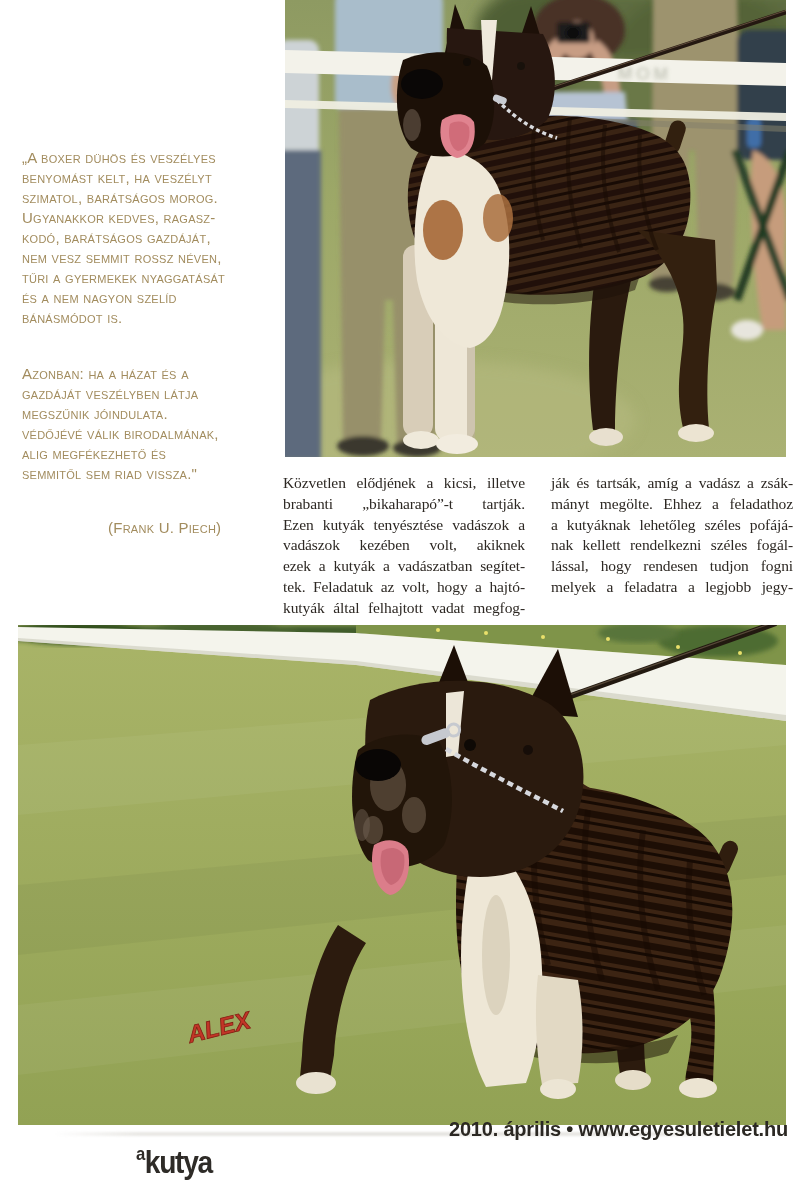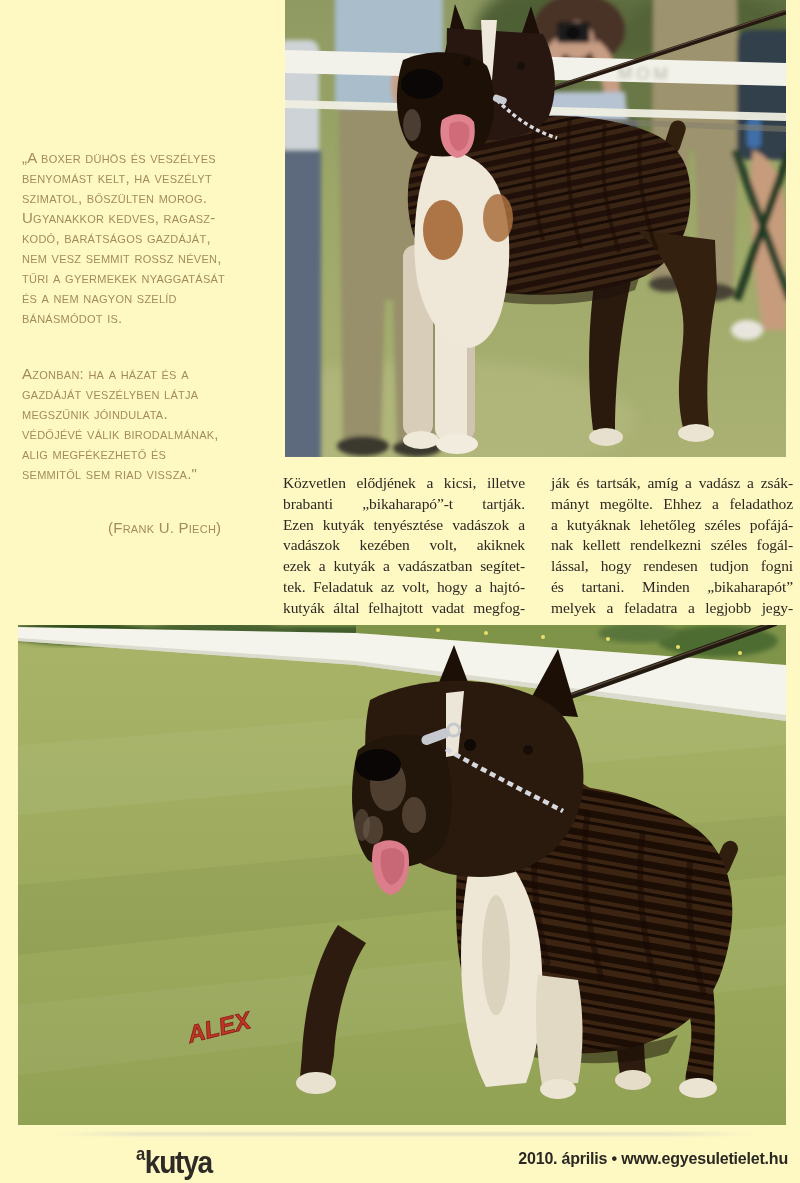--- a/index.html
+++ b/index.html
@@ -1,16 +1,16 @@
 <!DOCTYPE html>
 <html><head>
 <meta charset="utf-8">
 <style>
   html,body{margin:0;padding:0;background:#e8e6e0;}
-  .page{position:relative;width:800px;height:1183px;background:#fef9c3;overflow:hidden;
+  .page{position:relative;width:800px;height:1183px;background:#ffffff;overflow:hidden;
         font-family:"Liberation Serif",serif;}
   
   .photo-top{position:absolute;left:285px;top:0;width:501px;height:457px;display:block;}
   
   .quote{position:absolute;left:22px;top:148px;width:252px;
          font-family:"Liberation Sans",sans-serif;font-variant:small-caps;
          font-size:15px;line-height:20px;letter-spacing:.25px;}
   .q2{margin-top:36px;}
   .q-attr{margin-top:34px;padding-left:86px;font-size:15px;}
   .qline{white-space:nowrap;}
@@ -23,22 +23,22 @@
   .photo-bottom{position:absolute;left:18px;top:625px;width:768px;height:500px;display:block;}
   
   .streak{position:absolute;left:55px;top:1132px;width:700px;height:4px;opacity:.45;filter:blur(1px);
           background:linear-gradient(90deg,transparent,#cfccc5 12%,#c6c3bb 50%,#cfccc5 88%,transparent);}
   
   .page-num{position:absolute;left:38px;top:1200px;font-size:27px;font-weight:700;color:#252320;}
   .logo{position:absolute;left:136px;top:1143px;font-family:"Liberation Sans",sans-serif;
         font-weight:700;color:#2e2b27;transform:scaleX(.88);transform-origin:left top;white-space:nowrap;}
   .logo-a{font-size:19px;vertical-align:13px;letter-spacing:-.5px;}
   .logo-k{font-size:32px;letter-spacing:-1.5px;}
-  .footer-right{position:absolute;right:12px;top:1150px;font-family:"Liberation Sans",sans-serif;
-        font-weight:700;font-size:16px;letter-spacing:-.2px;color:#2b2823;white-space:nowrap;}
+  .footer-right{position:absolute;right:12px;top:1118px;font-family:"Liberation Sans",sans-serif;
+        font-weight:700;font-size:20px;letter-spacing:-.2px;color:#2b2823;white-space:nowrap;}
 </style>
 </head>
 <body>
 
 <div class="page">
 
   <svg class="photo-top" viewBox="0 0 501 457" preserveAspectRatio="none">
     <defs>
       <linearGradient id="gt" x1="0" y1="0" x2="0" y2="1">
         <stop offset="0" stop-color="#8e9a62"></stop>
@@ -154,21 +154,21 @@
         <path d="M212 100 C232 120 252 132 272 138" stroke="#d9dade" stroke-width="3.5" fill="none" stroke-dasharray="4 3"></path>
         <rect x="208" y="96" width="14" height="7" rx="3" fill="#c9ccd2" transform="rotate(20 215 99)"></rect>
       </g>
     </g>
   </svg>
 
   <div class="quote" style="color:#a28c5e">
     <div class="q-part">
         <div class="qline">„A boxer dühös és veszélyes</div>
         <div class="qline">benyomást kelt, ha veszélyt</div>
-        <div class="qline">szimatol, bőszülten morog.</div>
+        <div class="qline">szimatol, barátságos morog.</div>
         <div class="qline">Ugyanakkor kedves, ragasz-</div>
         <div class="qline">kodó, barátságos gazdáját,</div>
         <div class="qline">nem vesz semmit rossz néven,</div>
         <div class="qline">tűri a gyermekek nyaggatását</div>
         <div class="qline">és a nem nagyon szelíd</div>
         <div class="qline">bánásmódot is.</div>
       </div>
     <div class="q-part q2">
         <div class="qline">Azonban: ha a házat és a</div>
         <div class="qline">gazdáját veszélyben látja</div>
@@ -189,21 +189,20 @@
         <div class="jline">ezek a kutyák a vadászatban segítet-</div>
         <div class="jline">tek. Feladatuk az volt, hogy a hajtó-</div>
         <div class="jline">kutyák által felhajtott vadat megfog-</div>
       </div>
     <div class="col">
         <div class="jline">ják és tartsák, amíg a vadász a zsák-</div>
         <div class="jline">mányt megölte. Ehhez a feladathoz</div>
         <div class="jline">a kutyáknak lehetőleg széles pofájá-</div>
         <div class="jline">nak kellett rendelkezni széles fogál-</div>
         <div class="jline">lással, hogy rendesen tudjon fogni</div>
-        <div class="jline">és tartani. Minden „bikaharapót”</div>
         <div class="jline">melyek a feladatra a legjobb jegy-</div>
       </div>
   </div>
 
   <svg class="photo-bottom" viewBox="0 0 768 500" preserveAspectRatio="none">
     <defs>
       <linearGradient id="gb" x1="0" y1="0" x2="0" y2="1">
         <stop offset="0" stop-color="#a9b468"></stop>
           <stop offset="1" stop-color="#92a254"></stop>
       </linearGradient>

